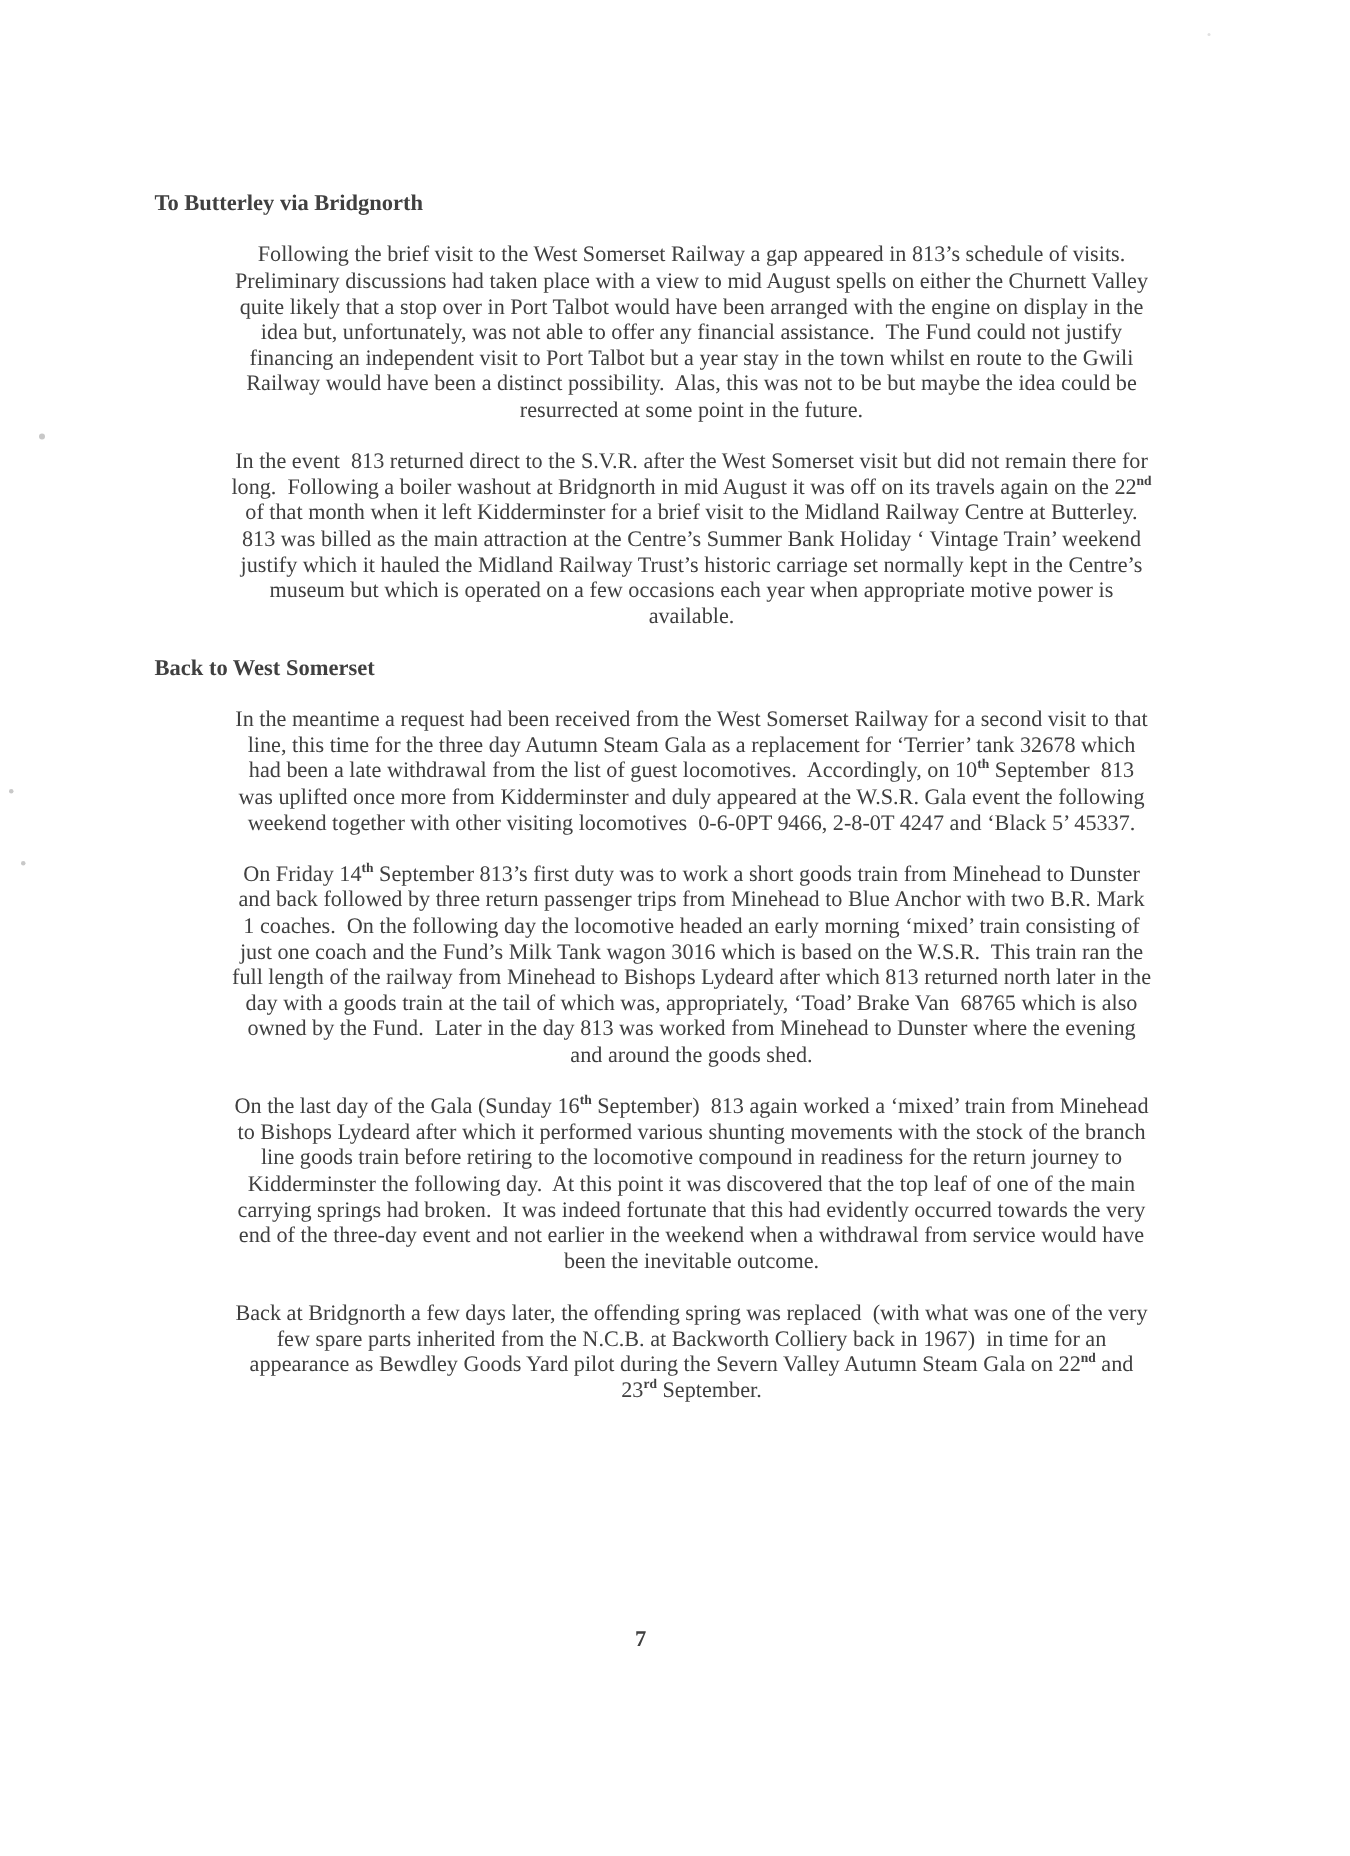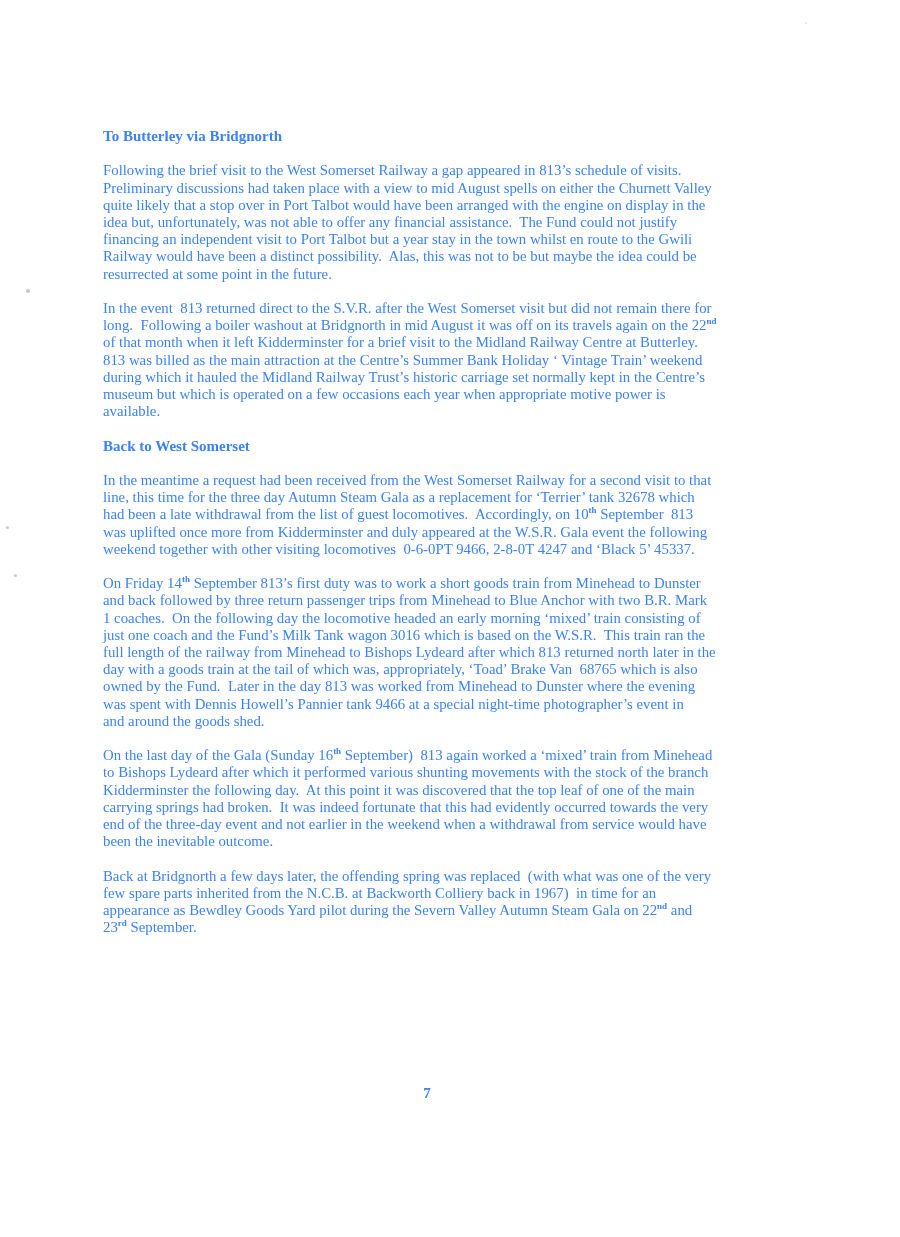--- a/index.html
+++ b/index.html
@@ -6,21 +6,21 @@
     margin: 0;
     padding: 0;
     background: #ffffff;
   }
   .page {
     position: relative;
     width: 900px;
     height: 1237px;
     background: #ffffff;
     font-family: "Liberation Serif", serif;
-    color: #3b82f6;
+    color: #404040;
     overflow: hidden;
   }
   .content {
     position: absolute;
     left: 103px;
     top: 128px;
     width: 716px;
   }
   .heading {
     font-size: 15px;
@@ -29,20 +29,21 @@
     margin: 0 0 17.2px 0;
     white-space: pre;
   }
   .para {
     font-size: 14.8px;
     line-height: 17.2px;
     margin: 0 0 17.2px 0;
   }
   .line {
     white-space: pre;
+    text-align: center;
   }
   sup {
     font-size: 9px;
     line-height: 0;
     vertical-align: super;
     font-weight: bold;
   }
   .pagenum {
     position: absolute;
     left: 103px;
@@ -73,46 +74,46 @@
         <div class="line">idea but, unfortunately, was not able to offer any financial assistance.  The Fund could not justify</div>
         <div class="line">financing an independent visit to Port Talbot but a year stay in the town whilst en route to the Gwili</div>
         <div class="line">Railway would have been a distinct possibility.  Alas, this was not to be but maybe the idea could be</div>
         <div class="line">resurrected at some point in the future.</div>
       </div>
       <div class="para">
         <div class="line">In the event  813 returned direct to the S.V.R. after the West Somerset visit but did not remain there for</div>
         <div class="line">long.  Following a boiler washout at Bridgnorth in mid August it was off on its travels again on the 22<sup>nd</sup></div>
         <div class="line">of that month when it left Kidderminster for a brief visit to the Midland Railway Centre at Butterley.</div>
         <div class="line">813 was billed as the main attraction at the Centre’s Summer Bank Holiday ‘ Vintage Train’ weekend</div>
-        <div class="line">during which it hauled the Midland Railway Trust’s historic carriage set normally kept in the Centre’s</div>
+        <div class="line">justify which it hauled the Midland Railway Trust’s historic carriage set normally kept in the Centre’s</div>
         <div class="line">museum but which is operated on a few occasions each year when appropriate motive power is</div>
         <div class="line">available.</div>
       </div>
       <div class="heading">Back to West Somerset</div>
       <div class="para">
         <div class="line">In the meantime a request had been received from the West Somerset Railway for a second visit to that</div>
         <div class="line">line, this time for the three day Autumn Steam Gala as a replacement for ‘Terrier’ tank 32678 which</div>
         <div class="line">had been a late withdrawal from the list of guest locomotives.  Accordingly, on 10<sup>th</sup> September  813</div>
         <div class="line">was uplifted once more from Kidderminster and duly appeared at the W.S.R. Gala event the following</div>
         <div class="line">weekend together with other visiting locomotives  0-6-0PT 9466, 2-8-0T 4247 and ‘Black 5’ 45337.</div>
       </div>
       <div class="para">
         <div class="line">On Friday 14<sup>th</sup> September 813’s first duty was to work a short goods train from Minehead to Dunster</div>
         <div class="line">and back followed by three return passenger trips from Minehead to Blue Anchor with two B.R. Mark</div>
         <div class="line">1 coaches.  On the following day the locomotive headed an early morning ‘mixed’ train consisting of</div>
         <div class="line">just one coach and the Fund’s Milk Tank wagon 3016 which is based on the W.S.R.  This train ran the</div>
         <div class="line">full length of the railway from Minehead to Bishops Lydeard after which 813 returned north later in the</div>
         <div class="line">day with a goods train at the tail of which was, appropriately, ‘Toad’ Brake Van  68765 which is also</div>
         <div class="line">owned by the Fund.  Later in the day 813 was worked from Minehead to Dunster where the evening</div>
-        <div class="line">was spent with Dennis Howell’s Pannier tank 9466 at a special night-time photographer’s event in</div>
         <div class="line">and around the goods shed.</div>
       </div>
       <div class="para">
         <div class="line">On the last day of the Gala (Sunday 16<sup>th</sup> September)  813 again worked a ‘mixed’ train from Minehead</div>
         <div class="line">to Bishops Lydeard after which it performed various shunting movements with the stock of the branch</div>
+        <div class="line">line goods train before retiring to the locomotive compound in readiness for the return journey to</div>
         <div class="line">Kidderminster the following day.  At this point it was discovered that the top leaf of one of the main</div>
         <div class="line">carrying springs had broken.  It was indeed fortunate that this had evidently occurred towards the very</div>
         <div class="line">end of the three-day event and not earlier in the weekend when a withdrawal from service would have</div>
         <div class="line">been the inevitable outcome.</div>
       </div>
       <div class="para">
         <div class="line">Back at Bridgnorth a few days later, the offending spring was replaced  (with what was one of the very</div>
         <div class="line">few spare parts inherited from the N.C.B. at Backworth Colliery back in 1967)  in time for an</div>
         <div class="line">appearance as Bewdley Goods Yard pilot during the Severn Valley Autumn Steam Gala on 22<sup>nd</sup> and</div>
         <div class="line">23<sup>rd</sup> September.</div>

